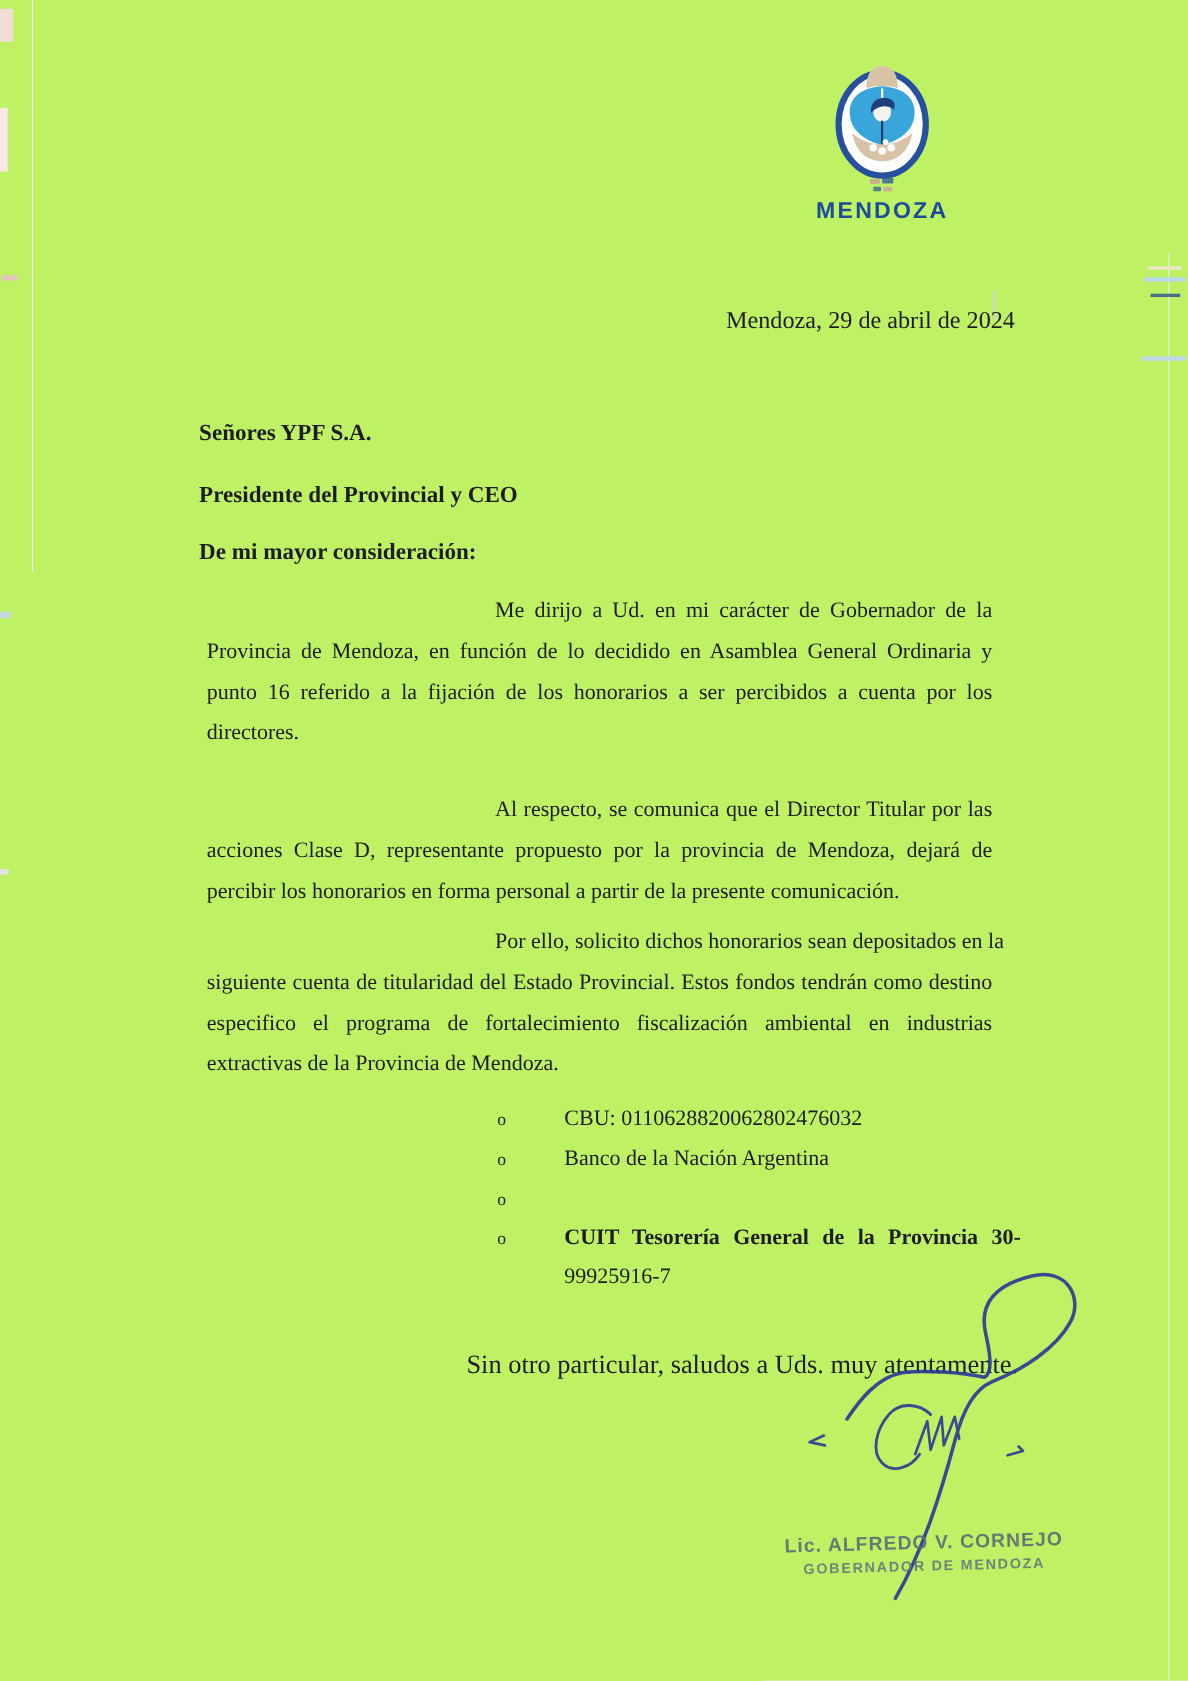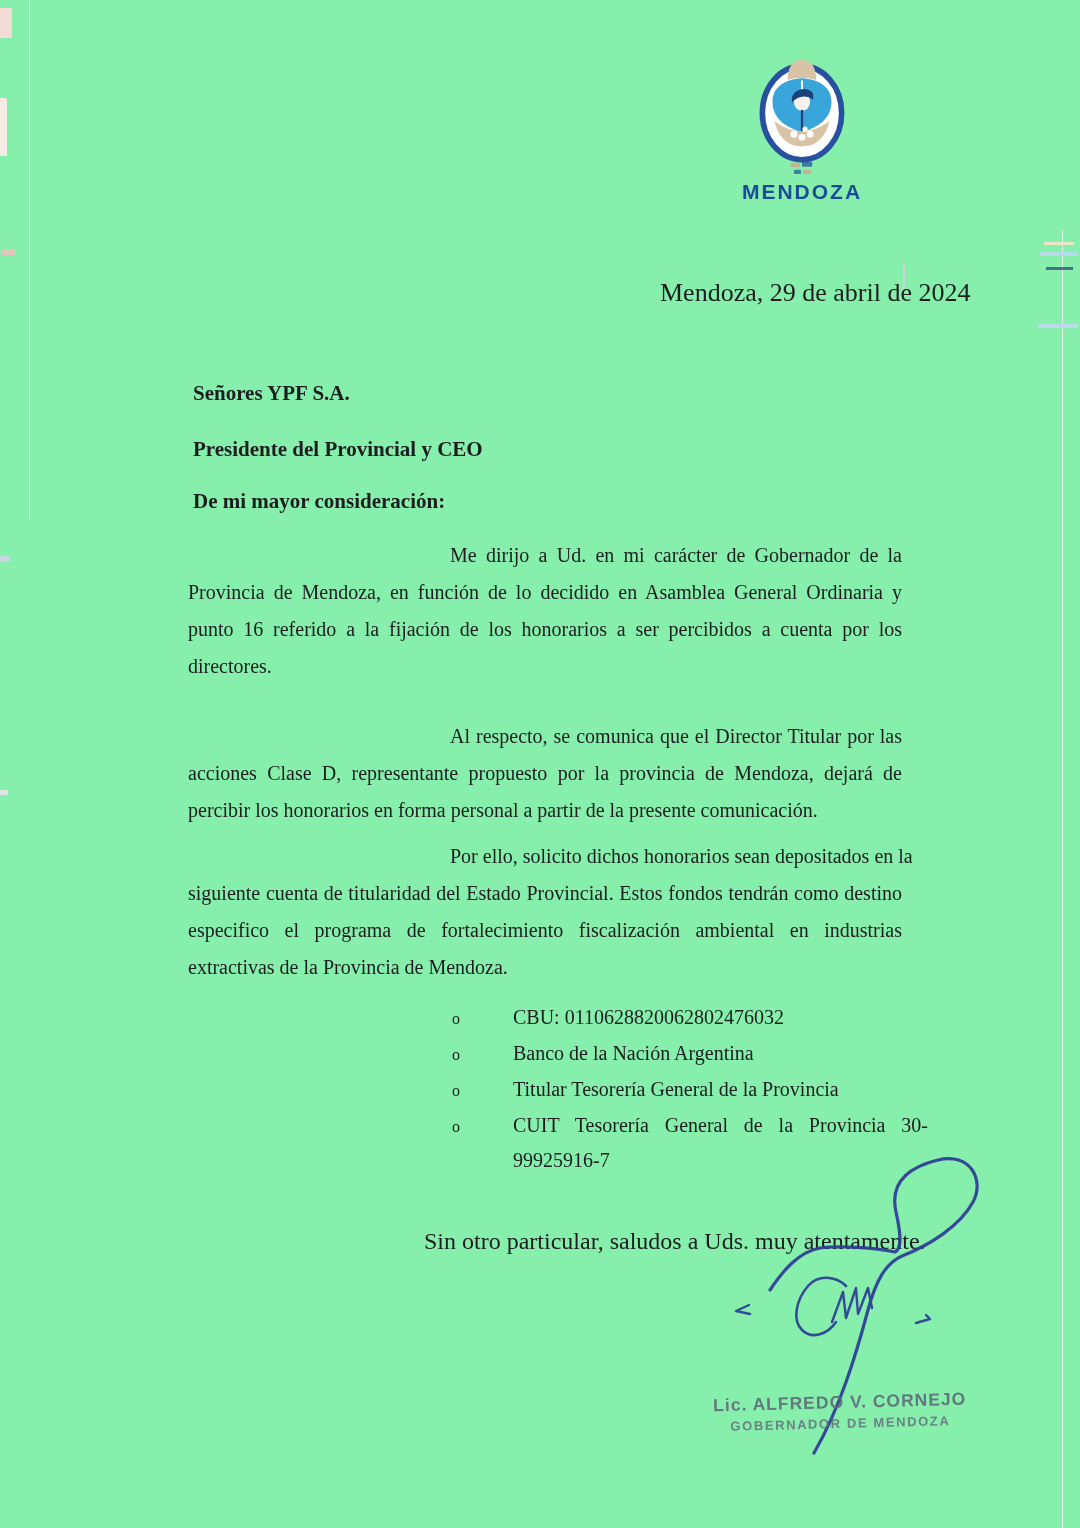--- a/index.html
+++ b/index.html
@@ -1,48 +1,48 @@
 <!DOCTYPE html>
 <html><head>
 <meta charset="utf-8">
 <style>
   html,body{margin:0;padding:0;background:#e9e9e9;}
   .page{
     position:relative;
     width:1080px;height:1528px;
     margin:0 auto;
-    background:#86efac;
+    background:#bef264;
     overflow:hidden;
     font-family:"Liberation Serif", serif;
     color:#1d1d20;
   }
   
   .logo{position:absolute;left:722px;top:56px;width:160px;text-align:center;}
   .logo svg{display:block;margin:0 auto;}
   .wordmark{
     font-family:"Liberation Sans", sans-serif;
     font-weight:bold;font-size:21px;letter-spacing:2px;
     color:#1d4b9b;margin-top:2px;
   }
   
-  .dateline{position:absolute;left:660px;top:278px;font-size:26px;white-space:nowrap;}
-  .addr{position:absolute;left:193px;font-weight:bold;font-size:21px;white-space:nowrap;}
+  .dateline{position:absolute;left:660px;top:278px;font-size:22px;white-space:nowrap;}
+  .addr{position:absolute;left:181px;font-weight:bold;font-size:21px;white-space:nowrap;}
   .addr1{top:381px}.addr2{top:437px}.addr3{top:489px}
   .para{position:absolute;left:188px;width:714px;font-size:20px;line-height:37px;}
   .p1{top:537px}.p2{top:718px}.p3{top:838px}
   .line{white-space:nowrap;box-sizing:border-box;width:714px;}
   .just{text-align:justify;text-align-last:justify;}
   .indent{padding-left:262px;}
   
   .bullets{position:absolute;left:452px;top:1000px;width:460px;font-size:20px;}
   .bitem{display:flex;align-items:flex-start;line-height:35px;}
   .bmark{width:33px;font-size:16px;padding-top:1px;color:#222;}
   .btext{width:415px;}
   .btext .bl{white-space:nowrap;box-sizing:border-box;width:415px;margin-left:28px;}
-  .btext .bjust{text-align:justify;text-align-last:justify;}
+  .btext .bjust{text-align:justify;text-align-last:justify;font-weight:bold;}
   
   .closing{position:absolute;left:424px;top:1228px;font-size:24px;white-space:nowrap;}
   .sig{position:absolute;left:690px;top:1140px;}
   .stamp{
     position:absolute;left:706px;top:1392px;width:268px;text-align:center;
     font-family:"Liberation Sans", sans-serif;font-weight:bold;
     color:#5d6878;opacity:.88;transform:rotate(-1.5deg);
   }
   .stamp-name{font-size:17.5px;letter-spacing:1px;white-space:nowrap;}
   .stamp-title{font-size:13px;letter-spacing:1.6px;margin-top:3px;color:#68737f;white-space:nowrap;}
@@ -141,23 +141,20 @@
         </div>
     </div>
     <div class="bitem">
       <div class="bmark">o</div>
       <div class="btext">
           <div class="bl">Banco de la Nación Argentina</div>
         </div>
     </div>
     <div class="bitem">
       <div class="bmark">o</div>
-      <div class="btext">
-          <div class="bl">Titular Tesorería General de la Provincia</div>
-        </div>
     </div>
     <div class="bitem">
       <div class="bmark">o</div>
       <div class="btext">
         <div class="bl bjust">CUIT Tesorería General de la Provincia 30-</div>
         <div class="bl">99925916-7</div>
       </div>
     </div>
   </div>
 

